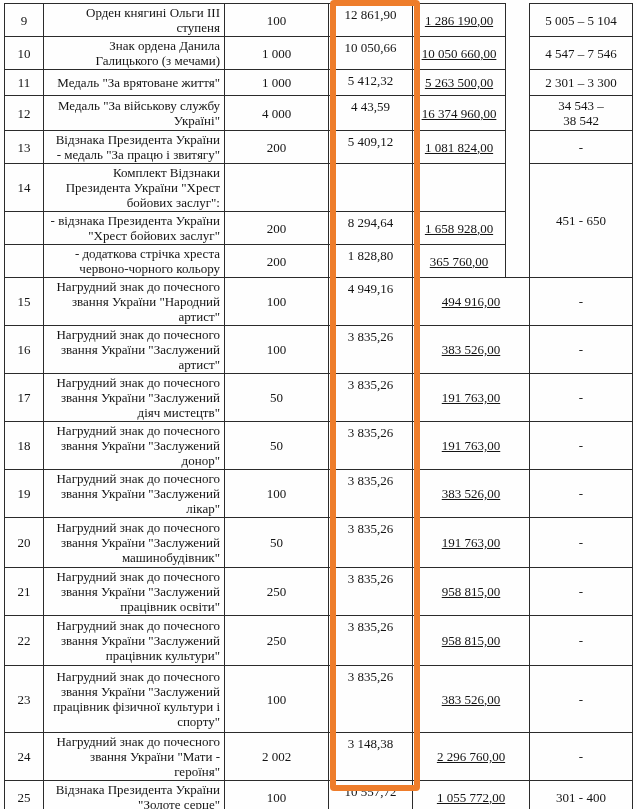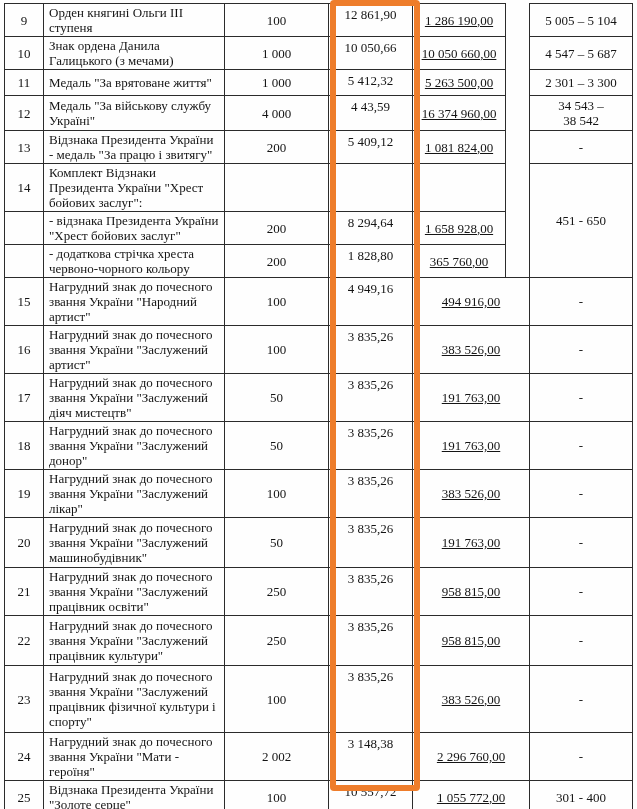--- a/index.html
+++ b/index.html
@@ -21,21 +21,21 @@
   }
   td {
     border: 1px solid #2b2b2b;
     font: 13px/15px "Liberation Serif", serif;
     color: #141414;
     padding: 1px 3px;
     vertical-align: middle;
     overflow: hidden;
   }
   td.c-num   { text-align: center; white-space: nowrap; }
-  td.c-name  { text-align: left; padding-left: 5px; padding-right: 4px; }
+  td.c-name  { text-align: right; padding-left: 5px; padding-right: 4px; }
   td.c-qty   { text-align: center; white-space: nowrap; margin-left: 36px; }
   td.c-price { text-align: center; vertical-align: top; padding-top: 3px; white-space: nowrap; }
   td.c-total { text-align: center; white-space: nowrap; text-decoration: underline; }
   td.c-spacer{ border: none; padding: 0; background: transparent; }
   td.c-range { text-align: center; white-space: pre-line; }
   .highlight-box {
     position: absolute;
     left: 330px;
     top: 0px;
     width: 90px;
@@ -71,21 +71,21 @@
           <td class="c-spacer"></td>
           <td class="c-range">5 005 – 5 104</td>
         </tr>
         <tr style="height: 26px;">
           <td class="c-num">10</td>
           <td class="c-name">Знак ордена Данила Галицького (з мечами)</td>
           <td class="c-qty">1 000</td>
           <td class="c-price">10 050,66</td>
           <td class="c-total">10 050 660,00</td>
           <td class="c-spacer"></td>
-          <td class="c-range">4 547 – 5 687</td>
+          <td class="c-range">4 547 – 7 546</td>
         </tr>
         <tr style="height: 26px;">
           <td class="c-num">11</td>
           <td class="c-name">Медаль "За врятоване життя"</td>
           <td class="c-qty">1 000</td>
           <td class="c-price">5 412,32</td>
           <td class="c-total">5 263 500,00</td>
           <td class="c-spacer"></td>
           <td class="c-range">2 301 – 3 300</td>
         </tr>

